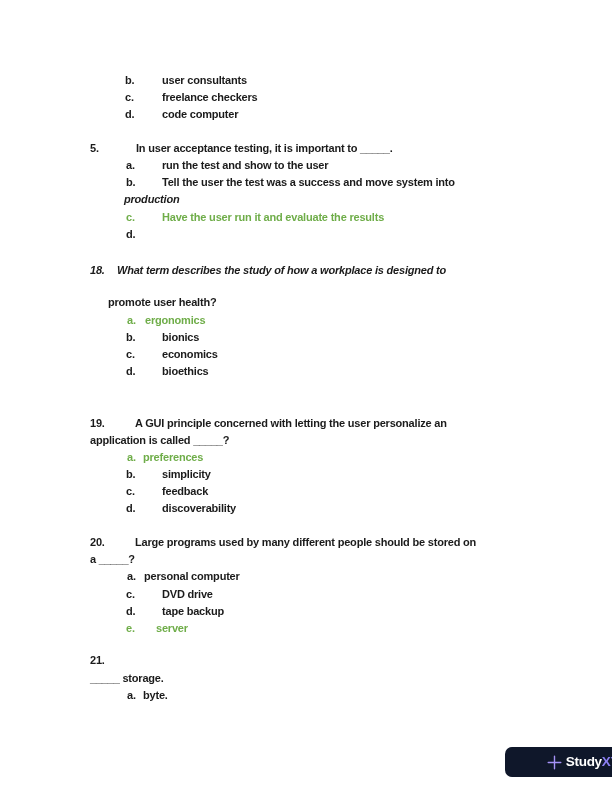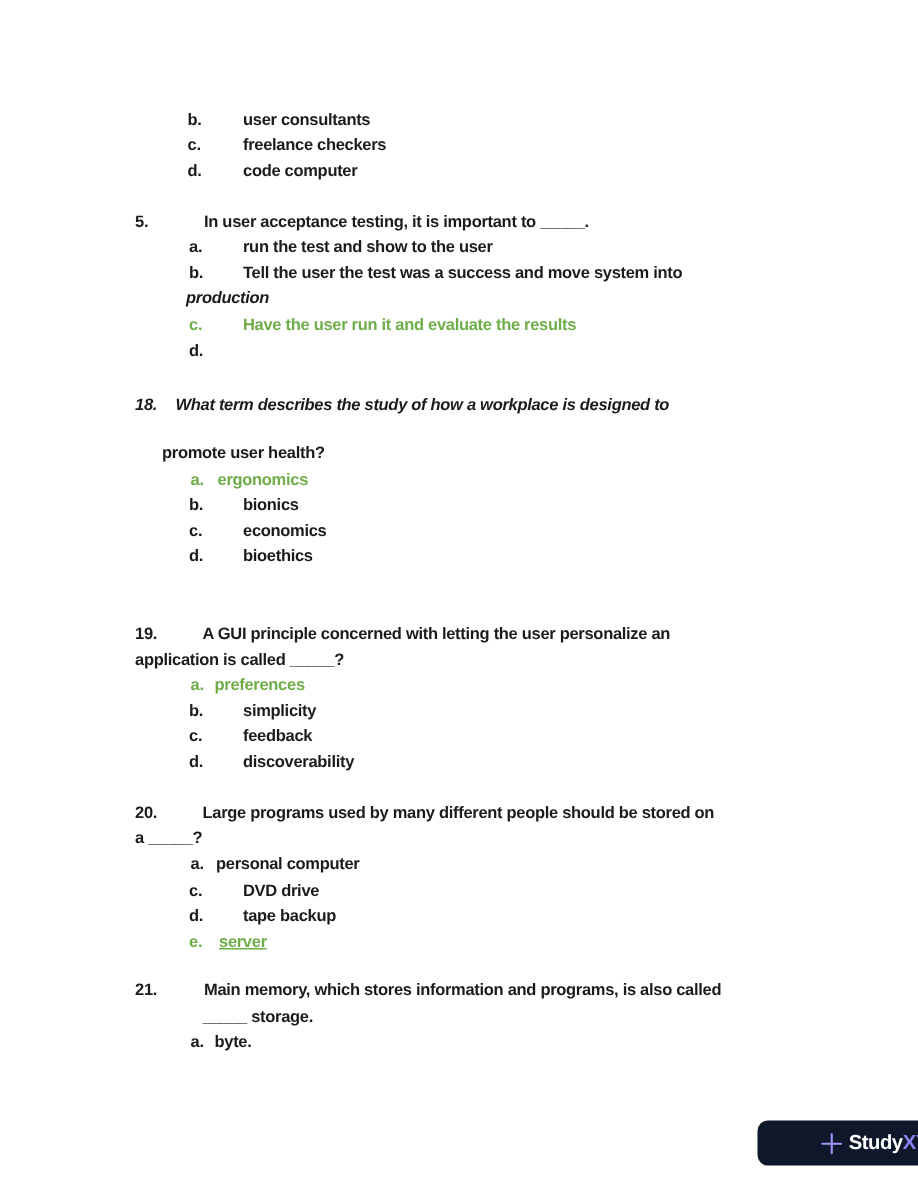--- a/index.html
+++ b/index.html
@@ -147,30 +147,29 @@
         <div class="line" style="top: 588px;">
           <span class="seg" style="left: 126px;">c.</span>
           <span class="seg" style="left: 162px;">DVD drive</span>
         </div>
         <div class="line" style="top: 605px;">
           <span class="seg" style="left: 126px;">d.</span>
           <span class="seg" style="left: 162px;">tape backup</span>
         </div>
         <div class="line green" style="top: 622px;">
           <span class="seg" style="left: 126px;">e.</span>
-          <span class="seg" style="left: 146px; text-decoration: underline;">server</span>
+          <span class="seg" style="left: 156px;">server</span>
         </div>
       </div>
       <div>
         <div class="line" style="top: 654px;">
           <span class="seg" style="left: 90px;">21.</span>
-          <span class="seg" style="left: 136px;">Main memory, which stores information and programs, is also called</span>
         </div>
         <div class="line" style="top: 672px;">
-          <span class="seg" style="left: 90px; margin-left: 45px;">_____ storage.</span>
+          <span class="seg" style="left: 90px;">_____ storage.</span>
         </div>
         <div class="line" style="top: 689px;">
           <span class="seg" style="left: 127px;">a.</span>
           <span class="seg" style="left: 143px;">byte.</span>
         </div>
       </div>
     </div>
 
   <div class="badge">
     <span class="plus-wrap">

